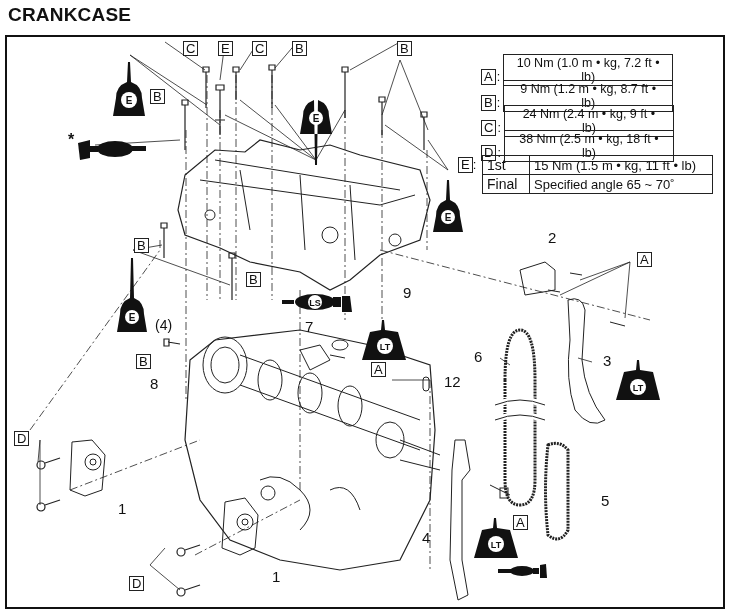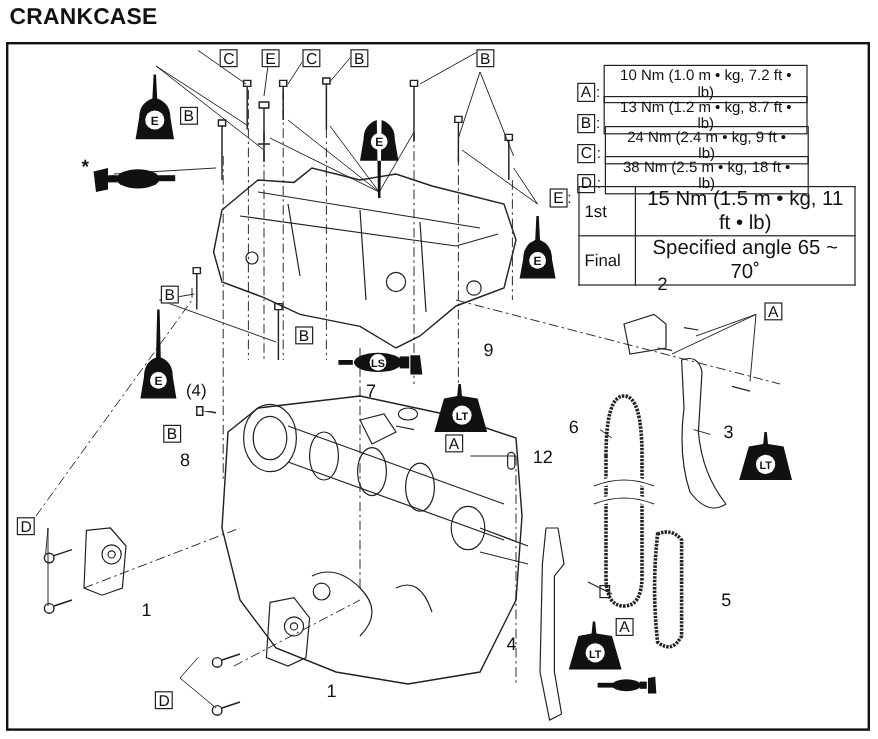--- a/index.html
+++ b/index.html
@@ -9,21 +9,21 @@
   svg.art { position: absolute; left: 0; top: 0; }
   .lbl { position: absolute; font-size: 13px; line-height: 13px; border: 1px solid #222; padding: 0 2px; background: #fff; }
   .num { position: absolute; font-size: 15px; }
   .spec { position: absolute; left: 464px; font-size: 12.5px; margin-left: 17px; }
   .spec .key { display: inline-block; border: 1px solid #222; font-size: 13px; line-height: 14px; padding: 0 2px; }
   .spec .colon { display: inline-block; margin: 0 3px 0 1px; }
   .spec .val { display: inline-block; border: 1.5px solid #222; padding: 1px 10px; width: 170px; text-align: center; box-sizing: border-box; }
   table.etab { position: absolute; left: 482px; top: 155px; border-collapse: collapse; font-size: 12px; }
   table.etab td { border: 1.5px solid #222; padding: 0 4px; height: 18px; }
   table.etab td.stage { font-size: 14px; width: 38px; }
-  table.etab td.tq { width: 174px; font-size: 17px; text-align: center; }
+  table.etab td.tq { width: 174px; font-size: 13px; }
   .ekey { position: absolute; left: 458px; top: 157px; font-size: 13px; }
   .ekey .key { border: 1px solid #222; padding: 0 2px; line-height: 14px; display:inline-block; }
   .note { position: absolute; left: 560px; top: 576px; font-size: 13.5px; line-height: 16px; }
   .note .star { position: relative; top: -4px; font-size: 11px; }
   .note sup { font-size: 8px; }
   .ast { position: absolute; left: 68px; top: 131px; font-size: 16px; font-weight: bold; }
 </style>
 </head>
 <body>
 
@@ -242,21 +242,21 @@
 <div class="num" style="left:150px;top:375px;">8</div>
 <div class="num" style="left:403px;top:284px;">9</div>
 <div class="num" style="left:444px;top:373px;">12</div>
 
 <div class="ast">*</div>
 
 <div class="spec" style="top:54px;">
   <span class="key">A</span><span class="colon">:</span><span class="val">10 Nm (1.0 m • kg, 7.2 ft • lb)</span>
 </div>
 <div class="spec" style="top:80px;">
-  <span class="key">B</span><span class="colon">:</span><span class="val">13 Nm (1.2 m • kg, 8.7 ft • lb)</span>
+  <span class="key">B</span><span class="colon">:</span><span class="val">9 Nm (1.2 m • kg, 8.7 ft • lb)</span>
 </div>
 <div class="spec" style="top:105px;">
   <span class="key">C</span><span class="colon">:</span><span class="val">24 Nm (2.4 m • kg, 9 ft • lb)</span>
 </div>
 <div class="spec" style="top:130px;">
   <span class="key">D</span><span class="colon">:</span><span class="val">38 Nm (2.5 m • kg, 18 ft • lb)</span>
 </div>
 
 <div class="ekey">
   <span class="key">E</span><span>:</span>

